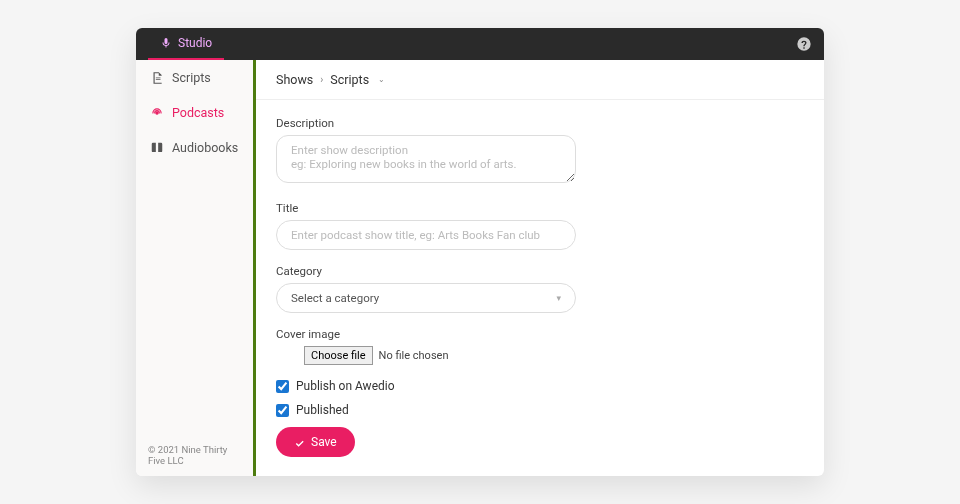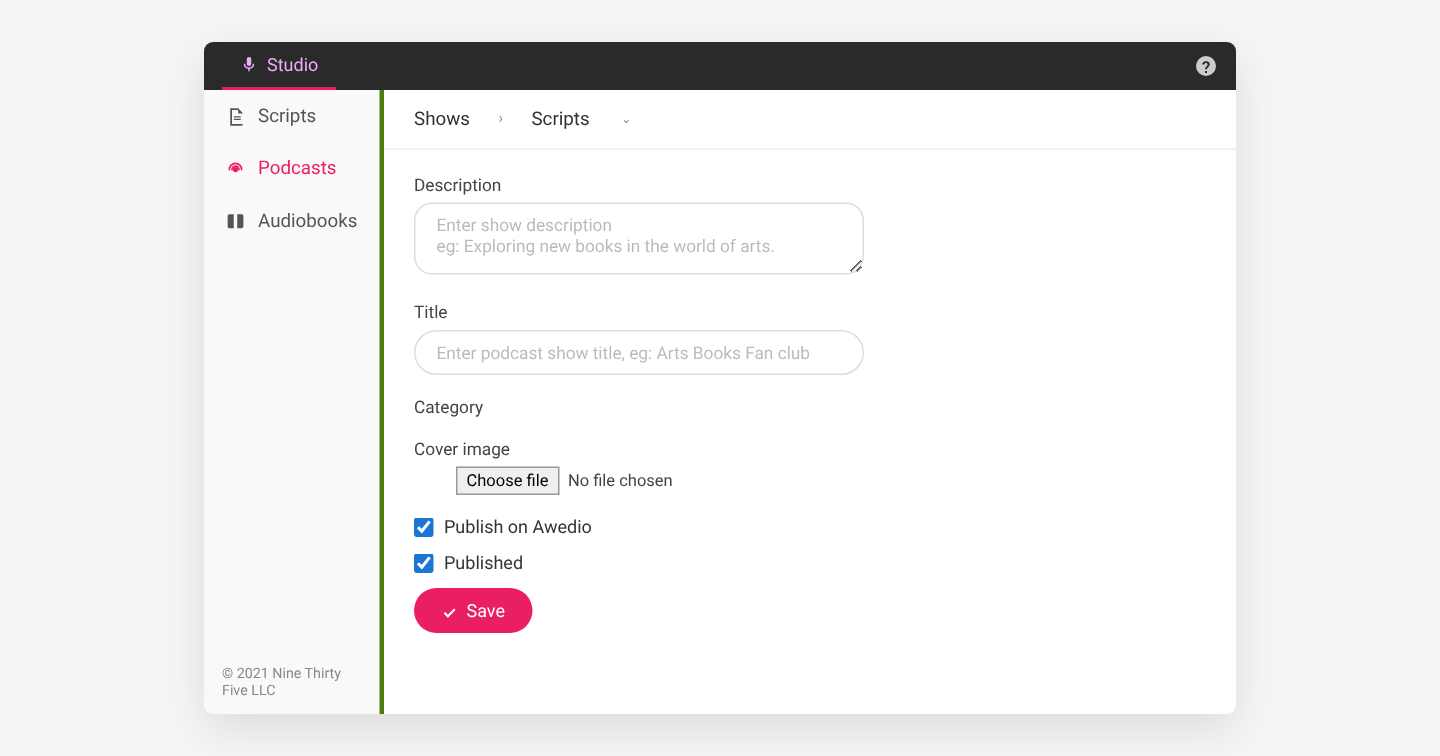--- a/index.html
+++ b/index.html
@@ -10,21 +10,21 @@
 .tab.active { color: #f0abfc; border-bottom: 2px solid #e91e63; }
 .tab svg { width: 12px; height: 12px; }
 .help { margin-left: auto; color: #ccc; width: 16px; height: 16px; display: flex; align-items: center; justify-content: center; cursor: pointer; }
 .body { flex: 1; display: flex; overflow: hidden; }
 .sidebar { width: 120px; background: #faf9f8; border-right: 3px solid #4d7c0f; display: flex; flex-direction: column; }
 .side-item { display: flex; align-items: center; gap: 8px; padding: 10px 14px; font-size: 12.5px; color: #555; cursor: pointer; }
 .side-item.active { color: #e91e63; }
 .side-item svg { width: 14px; height: 14px; flex-shrink: 0; }
 .footer { margin-top: auto; padding: 10px 12px; font-size: 9.5px; color: #888; }
 .main { flex: 1; overflow-y: auto; }
-.breadcrumb { display: flex; align-items: center; gap: 19px; padding: 12px 20px; font-size: 12.5px; color: #333; border-bottom: 1px solid #eee; }
+.breadcrumb { display: flex; align-items: center; gap: 7px; padding: 12px 20px; font-size: 12.5px; color: #333; border-bottom: 1px solid #eee; }
 .breadcrumb .chev { color: #888; font-size: 10px; }
 .breadcrumb .drop { color: #888; font-size: 8px; margin-left: 2px; }
 .form { padding: 16px 20px; }
 .field { margin-bottom: 14px; }
 .label { font-size: 11.5px; color: #444; margin-bottom: 5px; display: block; }
 .input, .textarea, .select { width: 300px; border: 1px solid #ddd; border-radius: 16px; padding: 7px 14px; font-size: 11.5px; color: #333; font-family: inherit; }
 .input::placeholder, .textarea::placeholder { color: #bbb; }
 .textarea { border-radius: 12px; height: 48px; resize: both; }
 .select { display: flex; align-items: center; justify-content: space-between; cursor: pointer; color: #555; }
 .select .caret { color: #aaa; font-size: 9px; }
@@ -93,20 +93,24 @@
 eg: Exploring new books in the world of arts." style=""></textarea>
         </div>
 
         <div class="field">
           <label class="label">Title</label>
           <input class="input" type="text" placeholder="Enter podcast show title, eg: Arts Books Fan club" style="">
         </div>
 
         <div class="field">
           <label class="label">Category</label>
+          <div class="select">
+            <span>Select a category</span>
+            <span class="caret">▾</span>
+          </div>
         </div>
 
         <div class="field">
           <label class="label">Cover image</label>
           <div class="file-row">
             <button class="file-btn">Choose file</button>
             <span class="file-txt">No file chosen</span>
           </div>
         </div>
 

